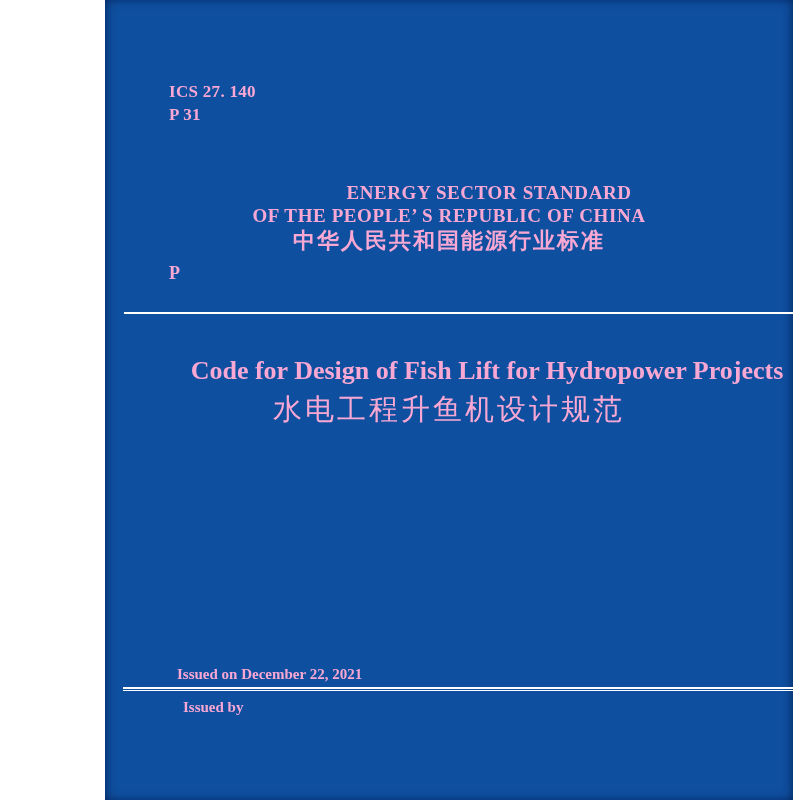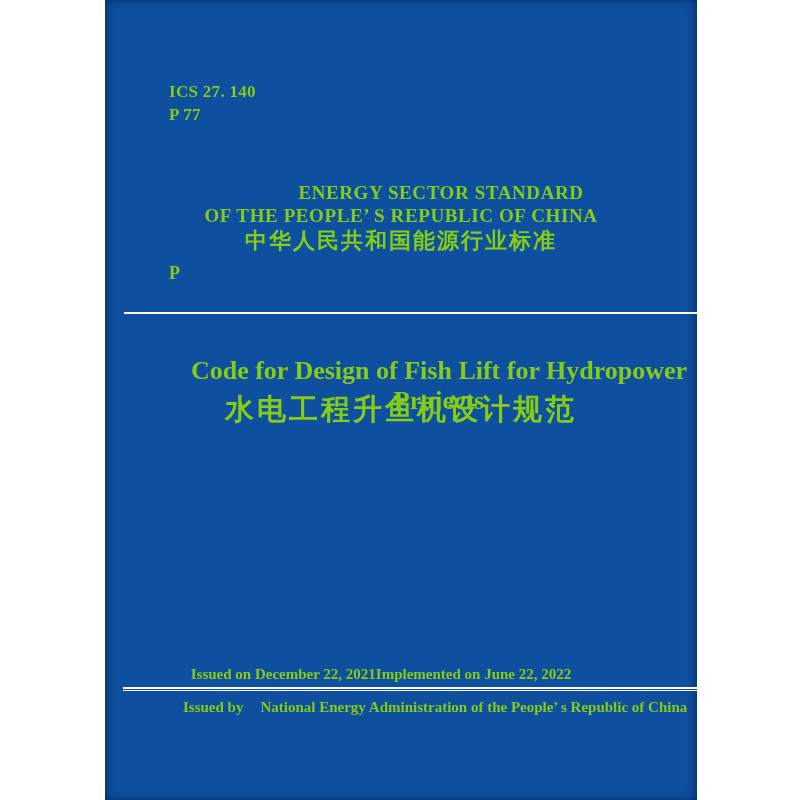--- a/index.html
+++ b/index.html
@@ -6,23 +6,23 @@
   .page{
     position:relative;
     width:800px;height:800px;
     background:#ffffff;
     overflow:hidden;
     font-family:"Liberation Serif", serif;
   }
   .cover{
     position:absolute;
     left:105px;top:0;
-    width:592px;height:800px;
+    width:688px;height:800px;
     background:#0f4f9f;
-    color:#84cc16;
+    color:#f9a8d4;
     box-shadow:
       inset 8px 0 10px -6px rgba(0,20,60,.45),
       inset -8px 0 10px -6px rgba(0,20,60,.45),
       inset 0 6px 8px -5px rgba(0,20,60,.35),
       inset 0 -6px 8px -5px rgba(0,20,60,.35);
   }
   .abs{position:absolute;}
   .ics-block{
     left:64px;top:80px;
     font-size:17px;font-weight:bold;
@@ -50,28 +50,28 @@
     padding:0 70px 0 64px;
     display:flex;justify-content:space-between;
     font-size:18px;font-weight:bold;
   }
   .hairline{
     left:19px;right:0;top:312px;
     height:2px;background:#ffffff;
   }
   .title-en{top:356px;font-size:26px;font-weight:bold;padding-left:38px;}
   .title-zh{
-    top:390px;font-size:29px;font-weight:bold;letter-spacing:3px;
+    top:390px;font-size:29px;font-weight:normal;letter-spacing:3px;
     font-family:"Liberation Sans", sans-serif;
   }
   .dates-row{
     left:0;top:666px;width:100%;
     box-sizing:border-box;
     padding:0 112px 0 72px;
-    display:flex;justify-content:center;
+    display:flex;justify-content:flex-start;
     font-size:15px;font-weight:bold;
   }
   .double-rule{
     left:18px;right:0;top:687px;
     height:1px;
     border-top:2px solid #ffffff;
     border-bottom:1px solid #ffffff;
     background:transparent;
   }
   .issuedby-row{
@@ -83,43 +83,41 @@
   }
 </style>
 </head>
 <body>
 
 <div class="page">
   <div class="cover">
 
     <div class="abs ics-block">
       <div>ICS 27. 140</div>
-      <div>P 77</div>
+      <div>P 31</div>
     </div>
 
 
     <div class="abs center-line org-en1">ENERGY SECTOR STANDARD</div>
     <div class="abs center-line org-en2">OF THE PEOPLE’ S REPUBLIC OF CHINA</div>
     <div class="abs center-line org-zh">中华人民共和国能源行业标准</div>
 
     <div class="abs class-row">
       <span>P</span>
     </div>
 
     <div class="abs hairline"></div>
 
     <div class="abs center-line title-en">Code for Design of Fish Lift for Hydropower Projects</div>
     <div class="abs center-line title-zh">水电工程升鱼机设计规范</div>
 
     <div class="abs dates-row">
       <span>Issued on December 22, 2021</span>
-      <span>Implemented on June 22, 2022</span>
     </div>
 
     <div class="abs double-rule"></div>
 
     <div class="abs issuedby-row">
       <span>Issued by</span>
-      <span>National Energy Administration of the People’ s Republic of China</span>
     </div>
 
   </div>
 </div>
 
 </body></html>

